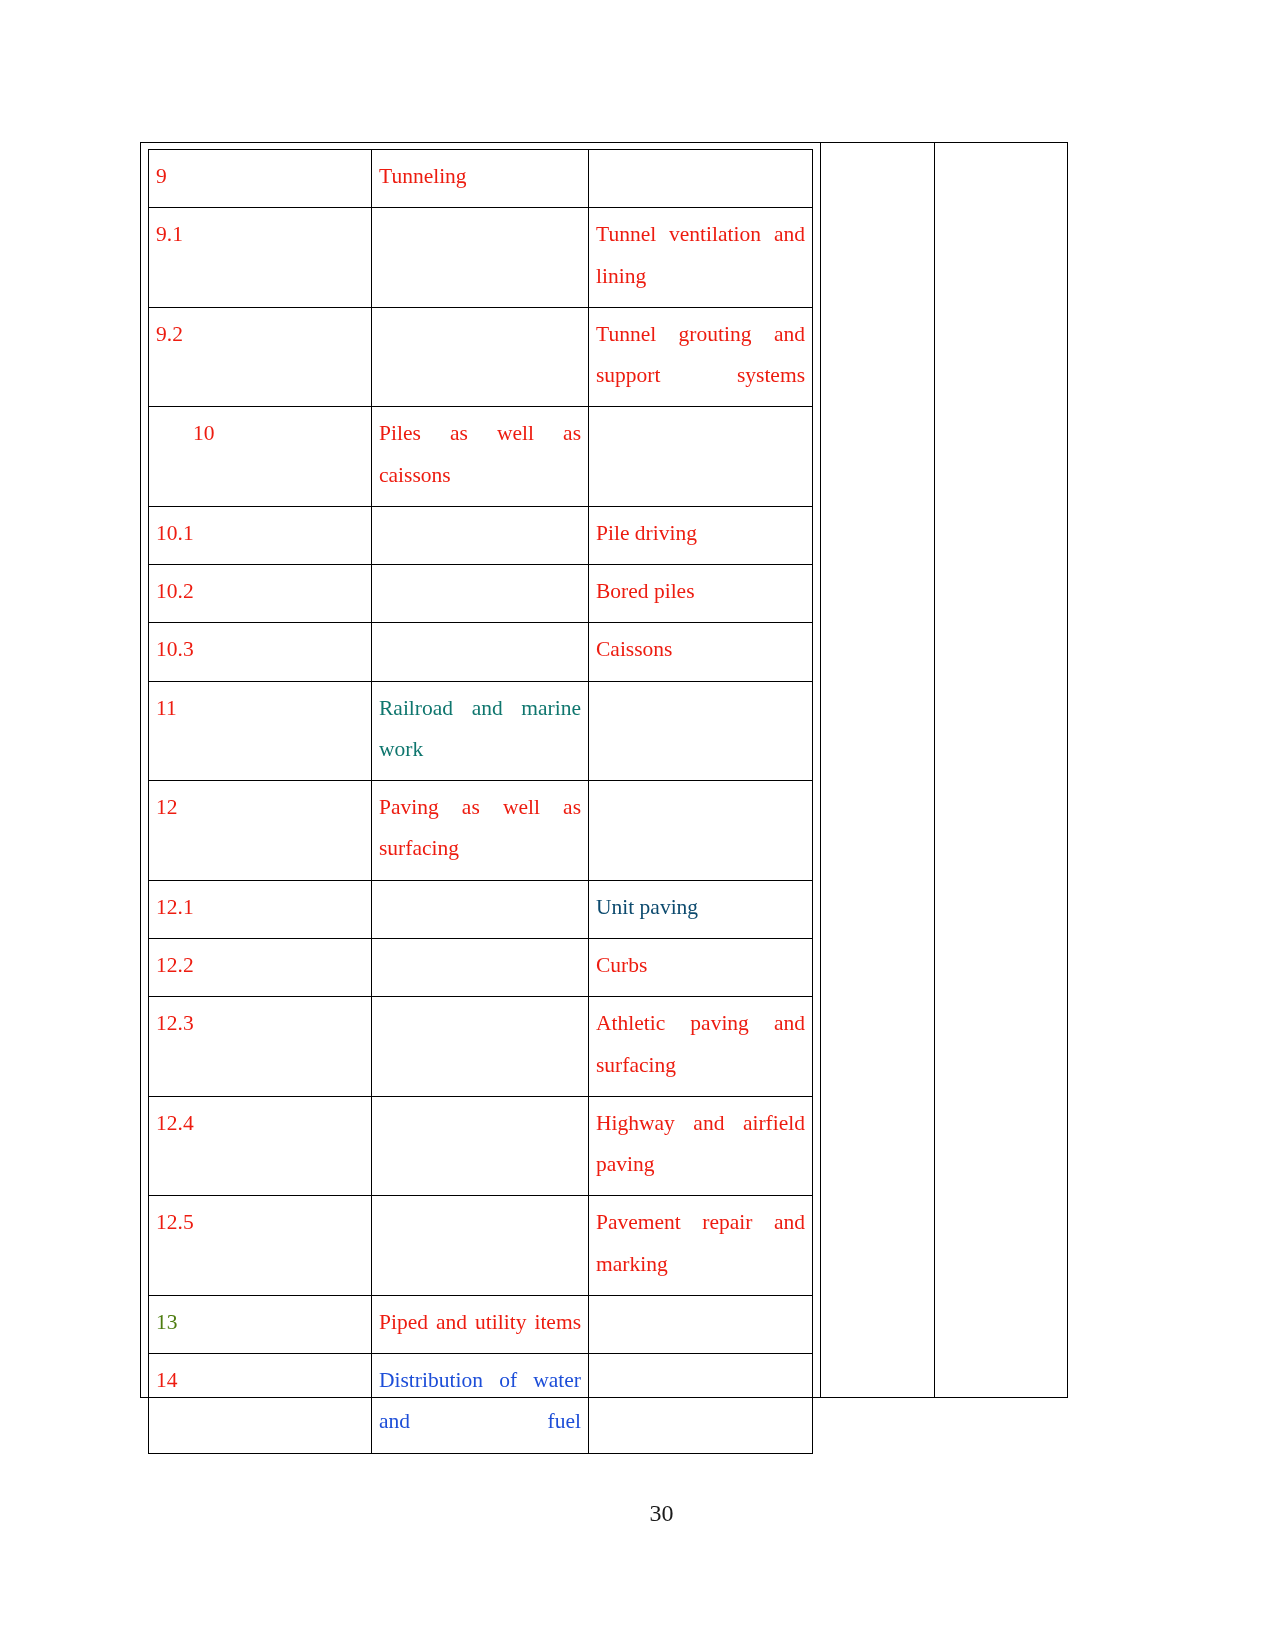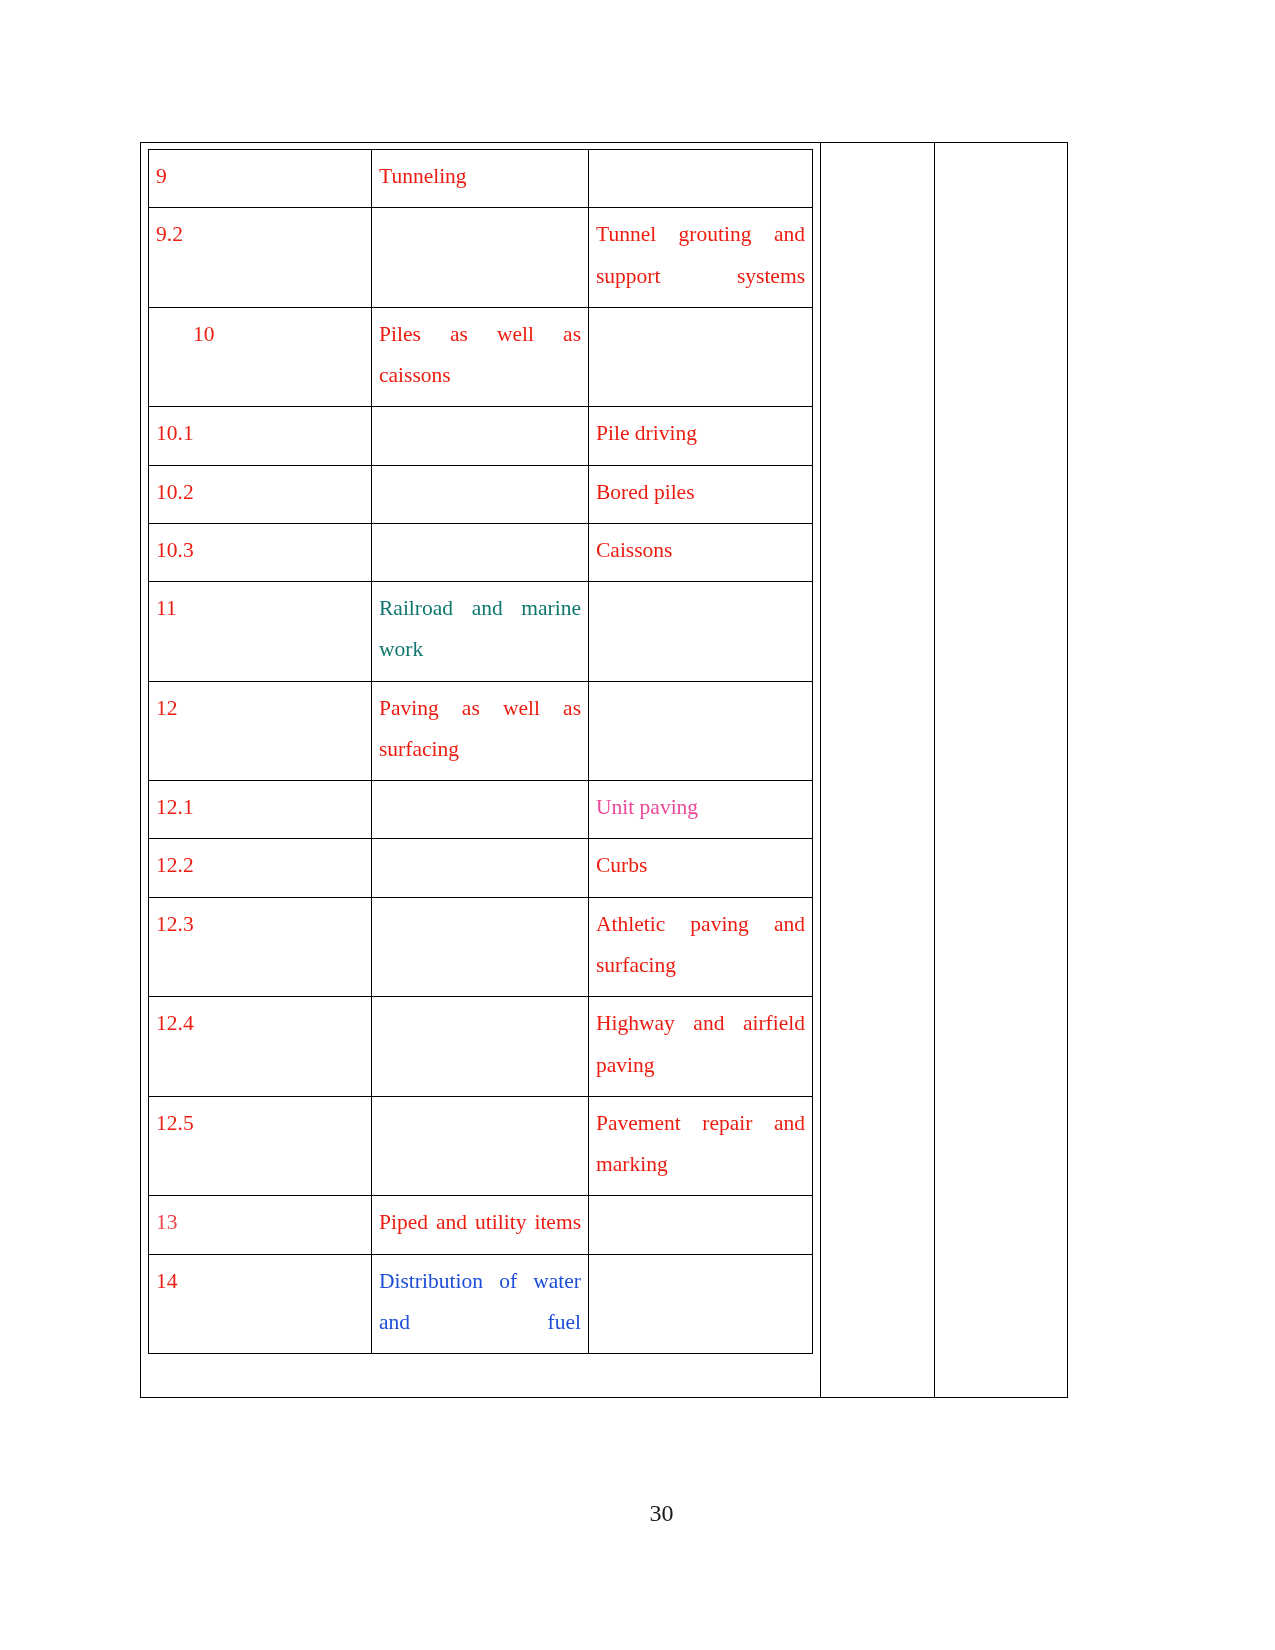--- a/index.html
+++ b/index.html
@@ -131,20 +131,31 @@
               <span class="plain">9</span>
             </td>
             <td class="col-mid" style="color: rgb(237, 28, 16);">
               <span class="plain">Tunneling</span>
             </td>
             <td class="col-desc" style="color: rgb(237, 28, 16);">
               <span class="plain"></span>
             </td>
           </tr>
           <tr>
+            <td class="col-num" style="color: rgb(237, 28, 16);">
+              <span class="plain">9.1</span>
+            </td>
+            <td class="col-mid" style="color: rgb(237, 28, 16);">
+              <span class="plain"></span>
+            </td>
+            <td class="col-desc" style="color: rgb(237, 28, 16);">
+              <span class="just">Tunnel ventilation and lining</span>
+            </td>
+          </tr>
+          <tr>
             <td class="col-num" style="color: rgb(237, 28, 16); border-radius: 6px;">
               <span class="plain">9.2</span>
             </td>
             <td class="col-mid" style="color: rgb(237, 28, 16);">
               <span class="plain"></span>
             </td>
             <td class="col-desc" style="color: rgb(237, 28, 16);">
               <span class="just">Tunnel grouting and support systems</span>
             </td>
           </tr>
@@ -214,21 +225,21 @@
               <span class="plain"></span>
             </td>
           </tr>
           <tr>
             <td class="col-num" style="color: rgb(237, 28, 16);">
               <span class="plain">12.1</span>
             </td>
             <td class="col-mid" style="color: rgb(237, 28, 16);">
               <span class="plain"></span>
             </td>
-            <td class="col-desc" style="color: #ec4899;">
+            <td class="col-desc" style="color: #0c4a6e;">
               <span class="plain">Unit paving</span>
             </td>
           </tr>
           <tr>
             <td class="col-num" style="color: rgb(237, 28, 16);">
               <span class="plain">12.2</span>
             </td>
             <td class="col-mid" style="color: rgb(237, 28, 16);">
               <span class="plain"></span>
             </td>
@@ -263,21 +274,21 @@
               <span class="plain">12.5</span>
             </td>
             <td class="col-mid" style="color: rgb(237, 28, 16);">
               <span class="plain"></span>
             </td>
             <td class="col-desc" style="color: rgb(237, 28, 16);">
               <span class="just">Pavement repair and marking</span>
             </td>
           </tr>
           <tr>
-            <td class="col-num" style="color: #ef4444;">
+            <td class="col-num" style="color: #4d7c0f;">
               <span class="plain">13</span>
             </td>
             <td class="col-mid" style="color: rgb(237, 28, 16);">
               <span class="just">Piped and utility items</span>
             </td>
             <td class="col-desc" style="color: rgb(237, 28, 16);">
               <span class="plain"></span>
             </td>
           </tr>
           <tr>

